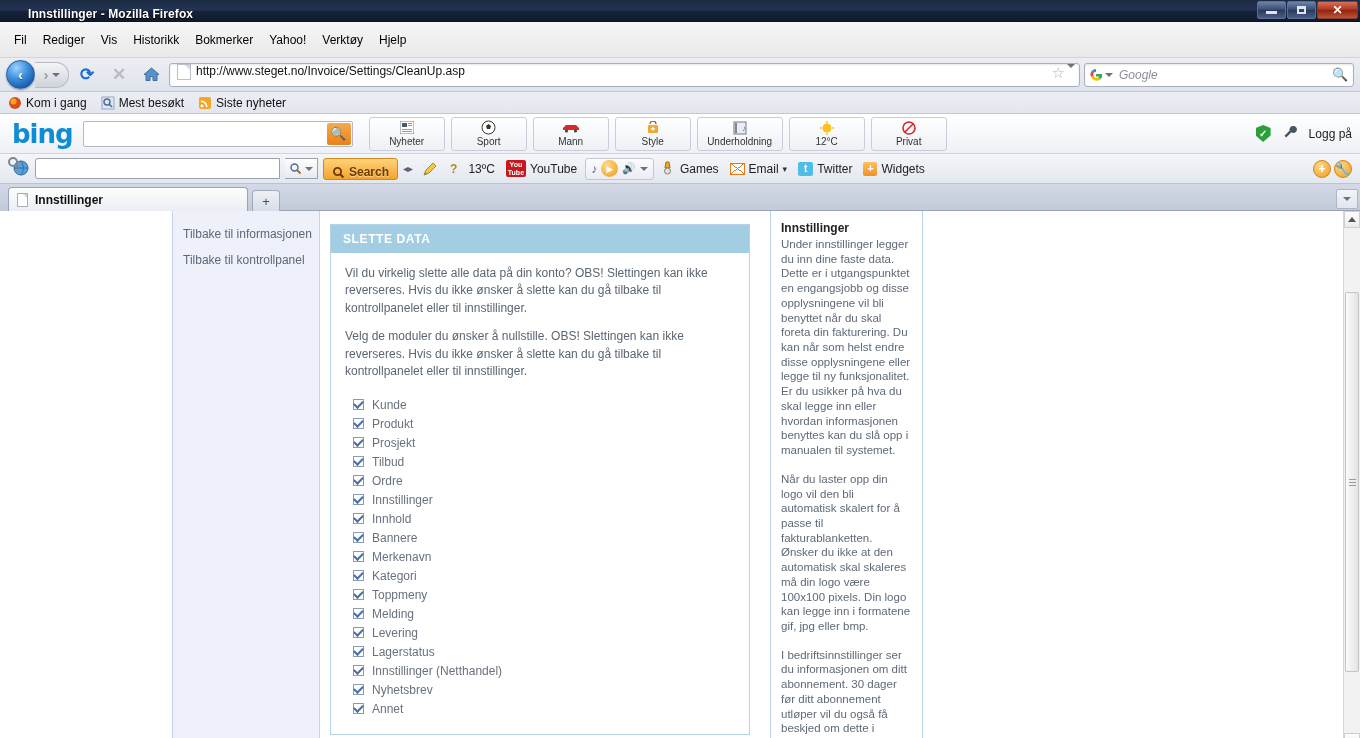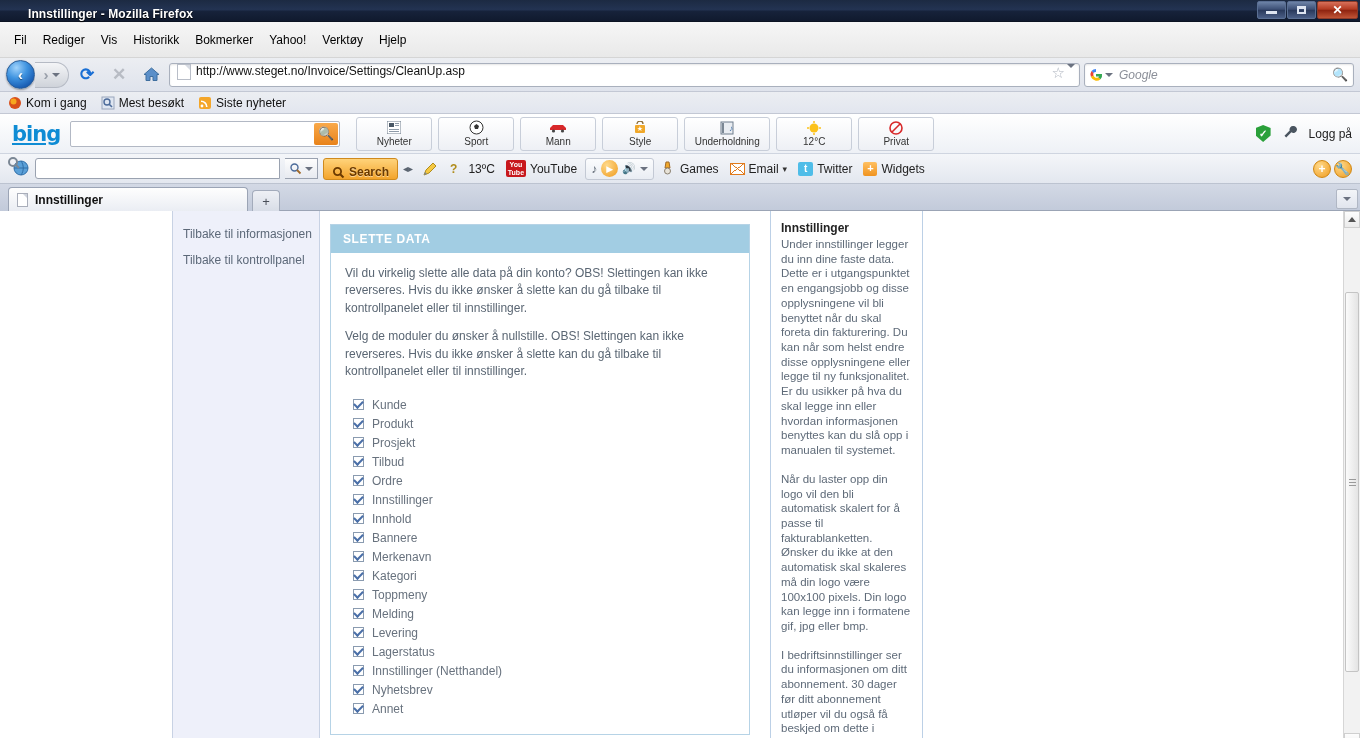--- a/index.html
+++ b/index.html
@@ -97,21 +97,21 @@
     display:flex;align-items:center;padding:0 8px;gap:14px;border-bottom:1px solid #c3c8d4;
   }
   .bm{display:flex;align-items:center;gap:4px;font-size:12px;color:#111;}
   .bm-ico{width:14px;height:14px;flex:none;}
 
   
   .bingbar{
     height:40px;background:linear-gradient(to bottom,#ffffff,#eef1f6);
     display:flex;align-items:center;padding:0 6px;border-bottom:1px solid #cfd5e0;position:relative;
   }
-  .bing-logo{font-size:21px;color:#0f8cd4;font-weight:bold;letter-spacing:-1px;padding:0 10px 0 6px;font-family:"DejaVu Sans",sans-serif;text-decoration:underline;}
+  .bing-logo{font-size:26px;color:#0f8cd4;font-weight:bold;letter-spacing:-1px;padding:0 10px 0 6px;font-family:"DejaVu Sans",sans-serif;}
   .bing-input{
     width:270px;height:26px;border:1px solid #b2b8c4;background:#fff;border-radius:2px;
     display:flex;align-items:center;justify-content:flex-end;padding:1px;
   }
   .bing-go{width:24px;height:22px;background:linear-gradient(to bottom,#f9a94a,#e8821a);border-radius:2px;display:flex;align-items:center;justify-content:center;color:#fff;font-size:13px;}
   .bing-tabs{display:flex;margin-left:16px;gap:6px;}
   .bing-tab{
     width:76px;height:34px;border:1px solid #c8ced9;border-radius:3px;
     background:linear-gradient(to bottom,#ffffff,#eef0f5);
     display:flex;flex-direction:column;align-items:center;justify-content:center;gap:1px;

